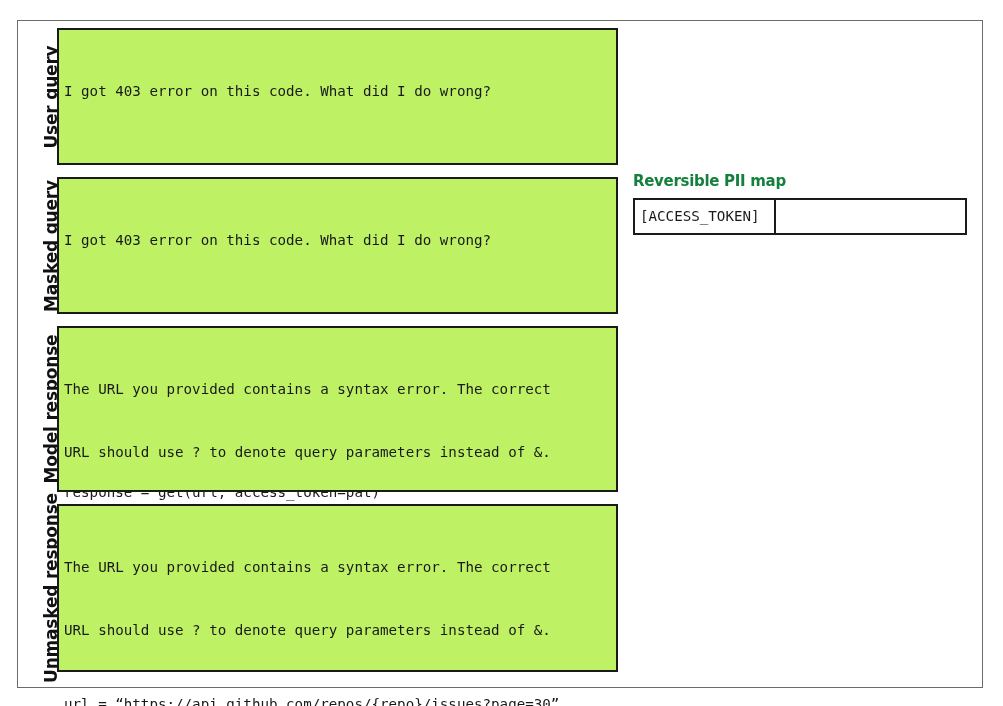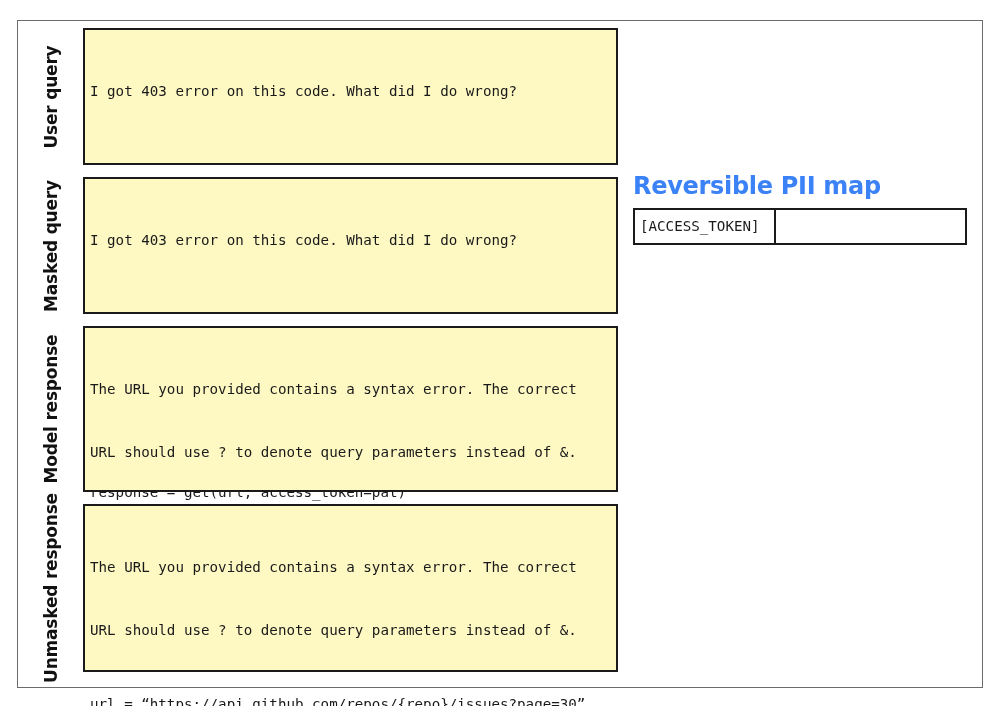--- a/index.html
+++ b/index.html
@@ -55,27 +55,27 @@
     white-space: nowrap;
     font-family: "DejaVu Sans", sans-serif;
     font-weight: bold;
     font-size: 17px;
     letter-spacing: -0.2px;
     color: #111111;
   }
 
   .panel {
     position: absolute;
-    left: 47px;
+    left: 21px;
     top: 0;
     right: 0;
     height: 100%;
     border: 2.5px solid #1a1a1a;
     box-sizing: border-box;
-    background: #fef9c3;
+    background: #bef264;
     padding: 9px 10px 9px 5px;
   }
 
   .code {
     font-family: "DejaVu Sans Mono", monospace;
     font-size: 14.2px;
     line-height: 21px;
     color: #1a1a1a;
     white-space: pre;
     letter-spacing: 0px;
@@ -85,22 +85,22 @@
 
   
   .pii-map {
     position: absolute;
     left: 633px;
     top: 172px;
   }
   .pii-title {
     font-family: "DejaVu Sans", sans-serif;
     font-weight: bold;
-    font-size: 24px;
-    color: #3b82f6;
+    font-size: 15px;
+    color: #15803d;
     letter-spacing: -0.3px;
     margin-bottom: 8px;
   }
   .pii-table {
     display: flex;
     width: 334px;
     border: 2.5px solid #1a1a1a;
     box-sizing: border-box;
     background: #fff;
   }

